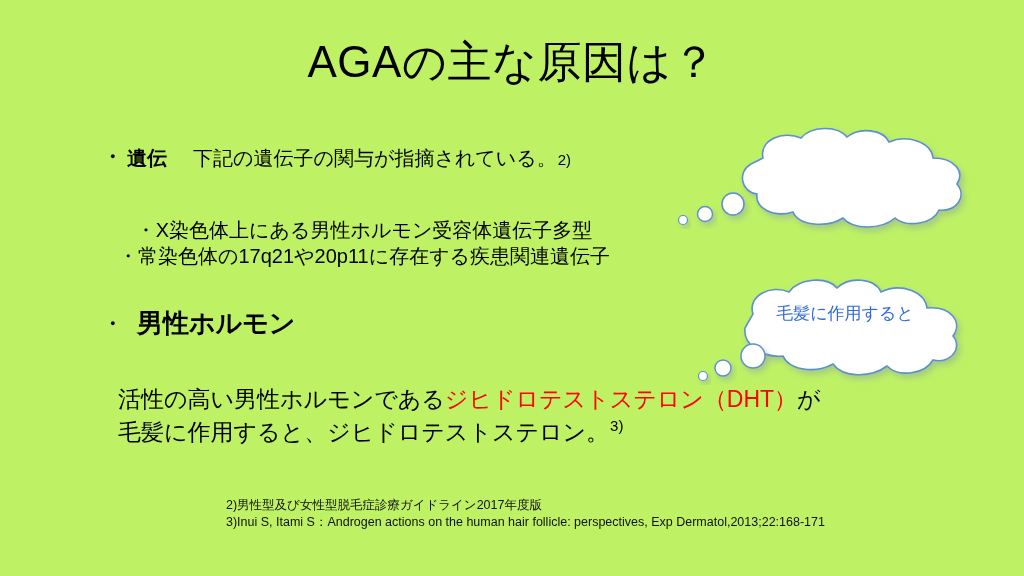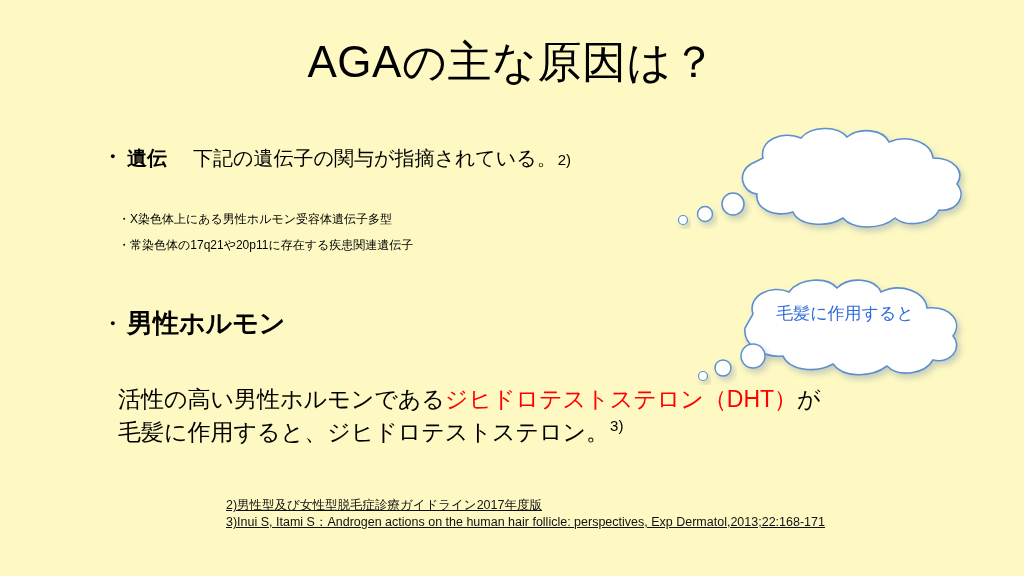--- a/index.html
+++ b/index.html
@@ -12,21 +12,21 @@
     height: 576px;
     position: relative;
     overflow: hidden;
     font-family: "Liberation Sans", "DejaVu Sans", sans-serif;
     color: #000000;
   }
 
   .slide {
     position: absolute;
     inset: 0;
-    background: #fef9c3;
+    background: #bef264;
   }
 
   
   .slide-title {
     position: absolute;
     left: 0;
     top: 34px;
     width: 1024px;
     text-align: center;
     font-size: 44px;
@@ -82,35 +82,36 @@
     font-size: 15px;
     line-height: 15px;
     vertical-align: super;
     margin-left: 1px;
     color: #000;
   }
 
   .sub-list {
     position: absolute;
     left: 118px;
-    top: 206px;
-    font-size: 12px;
+    top: 217px;
+    font-size: 20px;
     line-height: 26px;
     color: #000;
     white-space: nowrap;
+    text-align: center;
   }
   .sub-list .sub-line { display: block; }
 
   .bullet-row-2 { left: 100px; top: 306px; }
   .lead-bold-2 {
     font-size: 26px;
     line-height: 34px;
     font-weight: bold;
     color: #000;
-    margin-left: 2px;
+    margin-left: 12px;
   }
 
   .para {
     position: absolute;
     left: 118px;
     top: 383px;
     font-size: 23px;
     line-height: 33px;
     color: #000;
     white-space: nowrap;
@@ -121,21 +122,21 @@
   
   .footnotes {
     position: absolute;
     left: 226px;
     top: 497px;
     font-size: 12.5px;
     line-height: 17px;
     color: #111111;
     white-space: nowrap;
   }
-  .footnotes .fn-line { display: block; text-decoration: underline; }
+  .footnotes .fn-line { display: block; }
 
   
   .bubble {
     position: absolute;
   }
   .bubble svg { display: block; overflow: visible; }
 
   .bubble-text {
     position: absolute;
     text-align: center;

